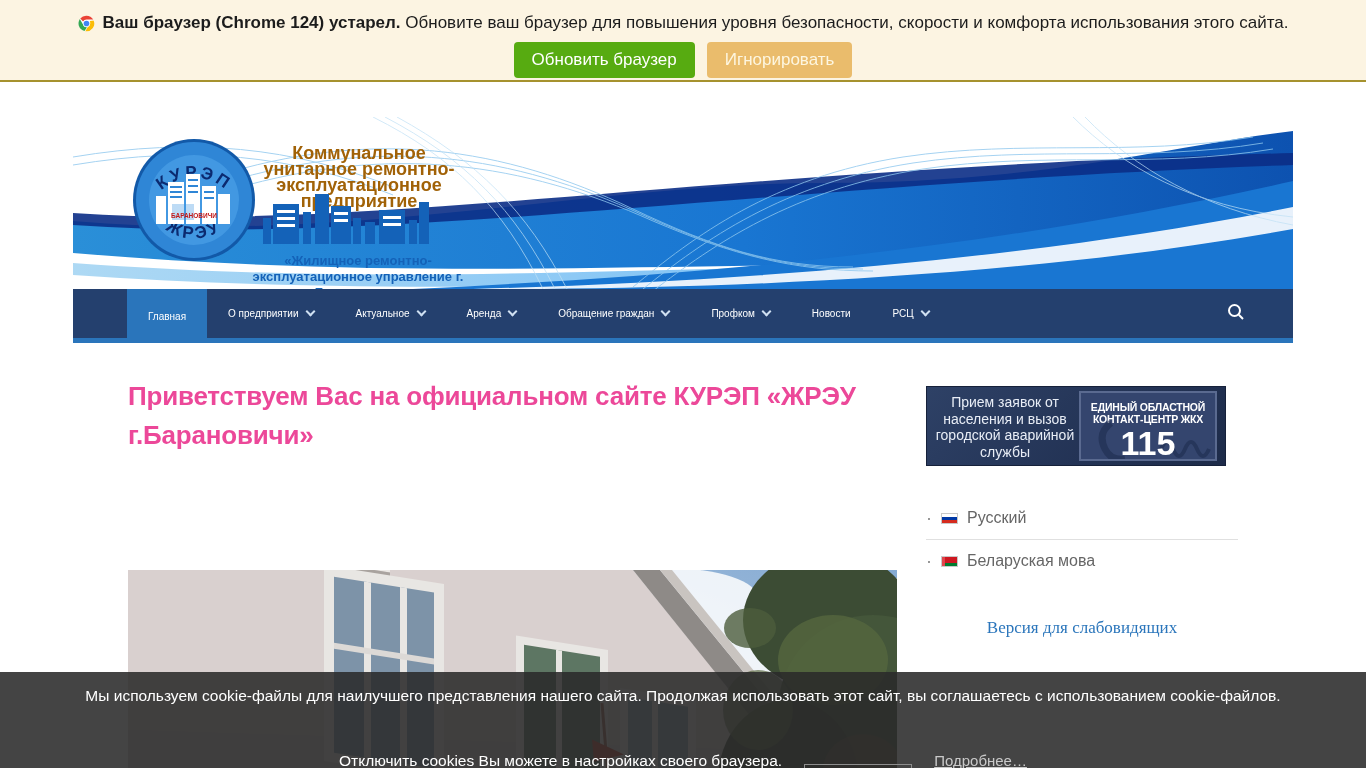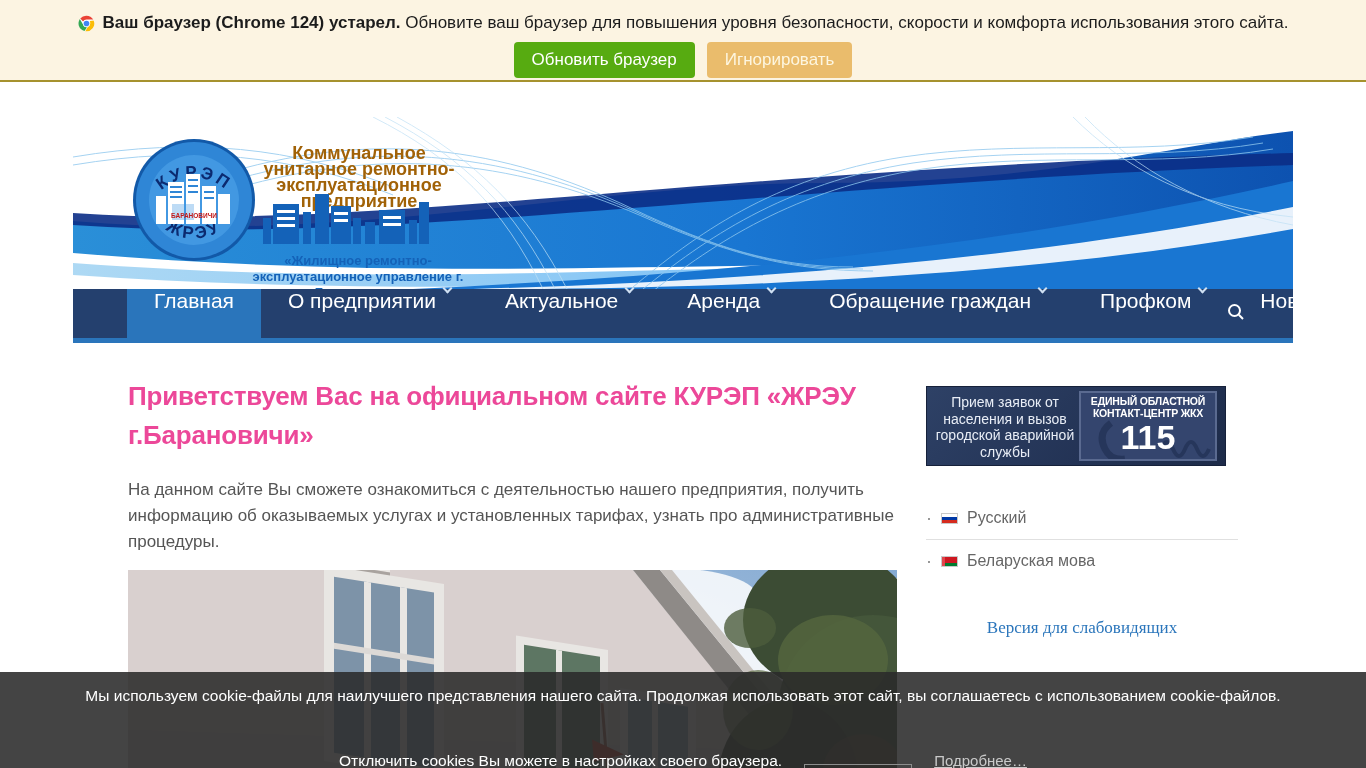--- a/index.html
+++ b/index.html
@@ -37,22 +37,22 @@
   .org-block { position:absolute; left:178px; top:28px; width:216px; text-align:center; }
   .org-line1 { font-size:18px; font-weight:bold; color:#a16207; line-height:16px; }
   .org-buildings { position:absolute; left:190px; top:75px; }
   .org-line2 { position:absolute; left:160px; top:136px; width:250px; text-align:center;
                font-size:13px; font-weight:bold; color:#1462b8; line-height:16px; }
 
   
   .nav { position:relative; width:1220px; height:54px; background:#24406e; }
   .nav ul { list-style:none; display:flex; align-items:stretch; height:49px; padding-left:54px; }
   .nav li {
-    display:flex; padding:0 27px; color:#ffffff;
-    font-size:21px; cursor:pointer; white-space:nowrap;
+    display:flex; align-items:center; padding:0 21px; color:#ffffff;
+    font-size:10px; cursor:pointer; white-space:nowrap;
   }
   .nav li.active { background:#2a75bb; height:54px; }
   .chev {
     width:7px; height:7px; border-right:2px solid #cfe0f2; border-bottom:2px solid #cfe0f2;
     transform:rotate(45deg); display:inline-block; margin-left:8px; margin-top:-4px;
   }
   .nav-strip { position:absolute; left:0; bottom:0; width:1220px; height:5px; background:#2a75bb; }
   .nav-search { position:absolute; right:48px; top:14px; cursor:pointer; }
 
   
@@ -66,21 +66,21 @@
   .banner115 {
     width:300px; height:80px; display:flex; cursor:pointer;
     background:linear-gradient(135deg,#2e4166 0%,#233355 60%,#1d2b49 100%);
     border:1px solid #16213a;
   }
   .b115-left { width:152px; padding:7px 2px 0 6px; color:#e8edf6; font-size:14px; line-height:16.5px; text-align:center; }
   .b115-right {
     position:relative; width:138px; margin:4px 4px 4px 0; border:2px solid #5a6a90;
     background:#34456e; color:#ffffff; text-align:center; overflow:hidden;
   }
-  .b115-title { font-size:10.5px; font-weight:bold; line-height:12px; margin-top:2px; letter-spacing:-0.2px; }
+  .b115-title { font-size:10.5px; font-weight:bold; line-height:12px; margin-top:8px; letter-spacing:-0.2px; }
   .b115-num { font-size:34px; font-weight:bold; line-height:36px; position:relative; z-index:2; }
   .b115-cord { position:absolute; left:0; top:22px; z-index:1; opacity:0.55; }
 
   .lang-list { margin-top:37px; }
   .lang-item { display:flex; align-items:center; gap:9px; padding:6px 0; color:#666666; font-size:16px; cursor:pointer; }
   .lang-bullet { color:#888; font-size:18px; line-height:10px; }
   .flag { width:17px; height:11px; display:inline-block; border:1px solid #c9c9c9; }
   .flag-ru { background:linear-gradient(to bottom,#ffffff 33%,#0039a6 33%,#0039a6 66%,#d52b1e 66%); }
   .flag-by { background:linear-gradient(to right,#e0454c 0,#e0454c 3px,transparent 3px),
              linear-gradient(to bottom,#ce1720 63%,#007c30 63%); }
@@ -260,21 +260,20 @@
     </ul>
     <svg class="nav-search" width="18" height="18" viewBox="0 0 18 18">
       <circle cx="7.5" cy="7.5" r="5.5" fill="none" stroke="#ffffff" stroke-width="2"></circle>
       <line x1="11.8" y1="11.8" x2="16" y2="16" stroke="#ffffff" stroke-width="2"></line>
     </svg>
     <div class="nav-strip"></div>
   </div>
 
   <div class="main-col">
     <h1>Приветствуем Вас на официальном сайте КУРЭП «ЖРЭУ г.Барановичи»</h1>
-    <p>На данном сайте Вы сможете ознакомиться с деятельностью нашего предприятия, получить информацию об оказываемых услугах и установленных тарифах, узнать про административные процедуры.</p>
   </div>
 
   <div class="photo">
     <svg width="769" height="315" viewBox="0 0 769 315">
       <defs>
         <linearGradient id="sky" x1="1" y1="0" x2="0" y2="1">
           <stop offset="0" stop-color="#86abd3"></stop>
             <stop offset="0.6" stop-color="#b8cde3"></stop>
             <stop offset="1" stop-color="#dfe8f0"></stop>
         </linearGradient>

